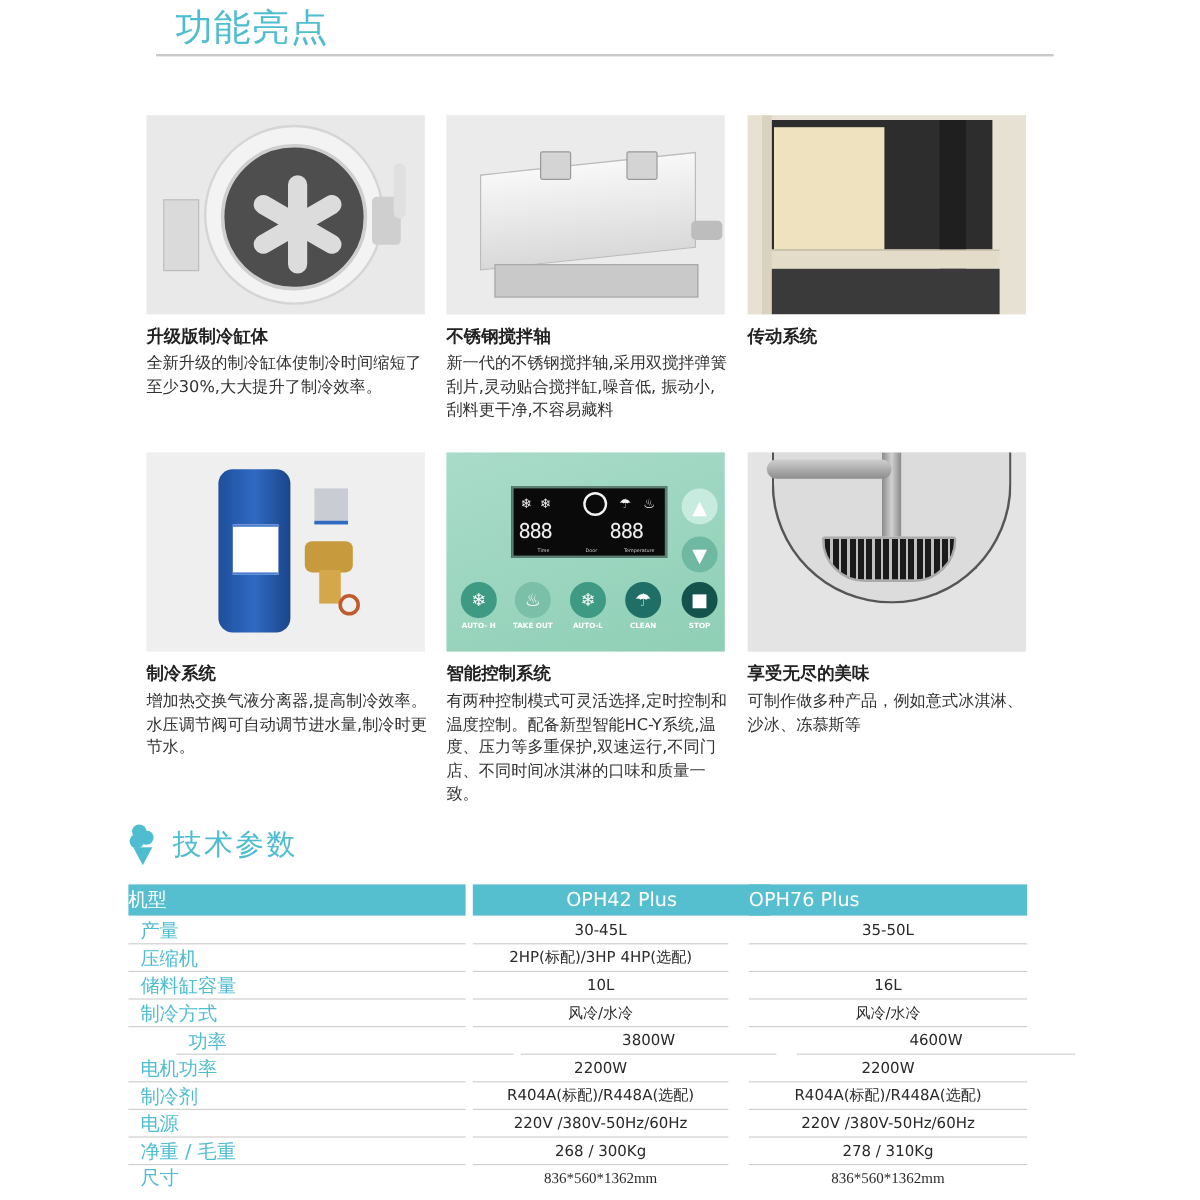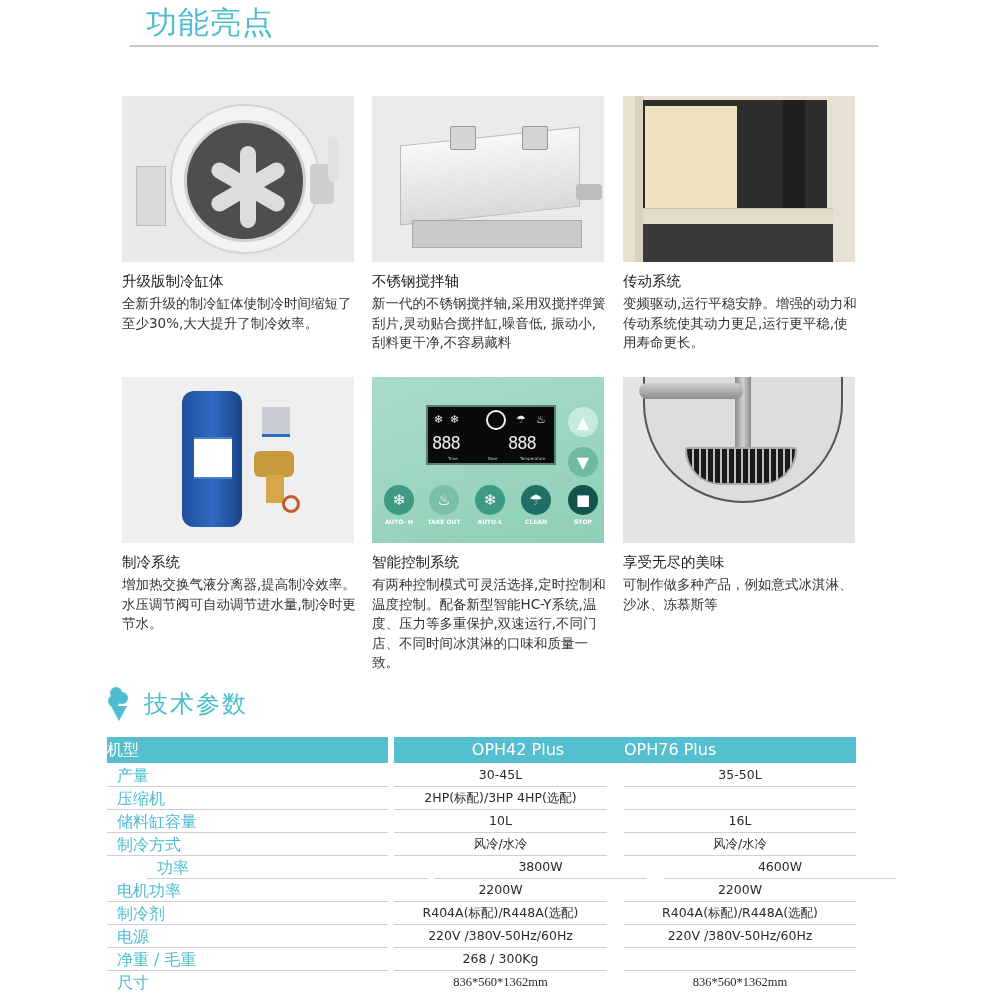--- a/index.html
+++ b/index.html
@@ -12,21 +12,21 @@
   }
   .title-rule {
     position: absolute; left: 130px; top: 45px; width: 748px; height: 2px; background: #c9c9c9;
   }
 
   .feature { position: absolute; width: 240px; }
   .feature .photo {
     width: 232px; height: 166px; background: #e9e9e9; position: relative; overflow: hidden;
   }
   .feature .f-title {
-    font-size: 14.5px; font-weight: normal; color: #222; margin-top: 10px; line-height: 18px;
+    font-size: 14.5px; font-weight: bold; color: #222; margin-top: 10px; line-height: 18px;
   }
   .feature .f-desc {
     font-size: 13.5px; color: #333; line-height: 19.5px; margin-top: 4px; width: 235px;
   }
 
   
   .ph-cyl .ring { position:absolute; left:48px; top:8px; width:150px; height:150px; border-radius:50%; background:#f3f3f3; border:2px solid #d5d5d5; }
   .ph-cyl .inner { position:absolute; left:62px; top:24px; width:122px; height:122px; border-radius:50%; background:#4e4e4e; border:3px solid #cfcfcf; }
   .ph-cyl .blade { position:absolute; left:118px; top:50px; width:16px; height:82px; background:#dcdcdc; border-radius:8px; transform-origin:8px 41px; }
   .ph-cyl .hinge { position:absolute; left:14px; top:70px; width:30px; height:60px; background:#dadada; border:1px solid #bdbdbd; }
@@ -135,21 +135,20 @@
 <div class="feature" style="left:623px; top:96px;">
   <div class="photo ph-drive">
     <div class="box"></div>
       <div class="foam"></div>
       <div class="belt"></div>
     <div class="bar"></div>
       <div class="lower"></div>
       <div class="post"></div>
   </div>
   <div class="f-title">传动系统</div>
-  <div class="f-desc">变频驱动,运行平稳安静。增强的动力和传动系统使其动力更足,运行更平稳,使用寿命更长。</div>
 </div>
 
 <div class="feature" style="left:122px; top:377px;">
   <div class="photo ph-refr">
     <div class="tank"></div>
       <div class="label"></div>
     <div class="valve-top"></div>
       <div class="valve-body"></div>
       <div class="valve-neck"></div>
       <div class="coil"></div>
@@ -288,20 +287,21 @@
   <div class="lbl">电源</div>
   <div class="va">220V /380V-50Hz/60Hz</div>
   <div class="vb">220V /380V-50Hz/60Hz</div>
   <div class="rule-l"></div>
     <div class="rule-a"></div>
     <div class="rule-b"></div>
 </div>
 <div class="row" style="top:948px;">
   <div class="lbl">净重 / 毛重</div>
   <div class="va">268 / 300Kg</div>
+  <div class="vb">278 / 310Kg</div>
   <div class="rule-l"></div>
     <div class="rule-a"></div>
     <div class="rule-b"></div>
 </div>
 <div class="row" style="top:971px;font-family:Liberation Serif, serif;">
   <div class="lbl">尺寸</div>
   <div class="va">836*560*1362mm</div>
   <div class="vb">836*560*1362mm</div>
 </div>
 

